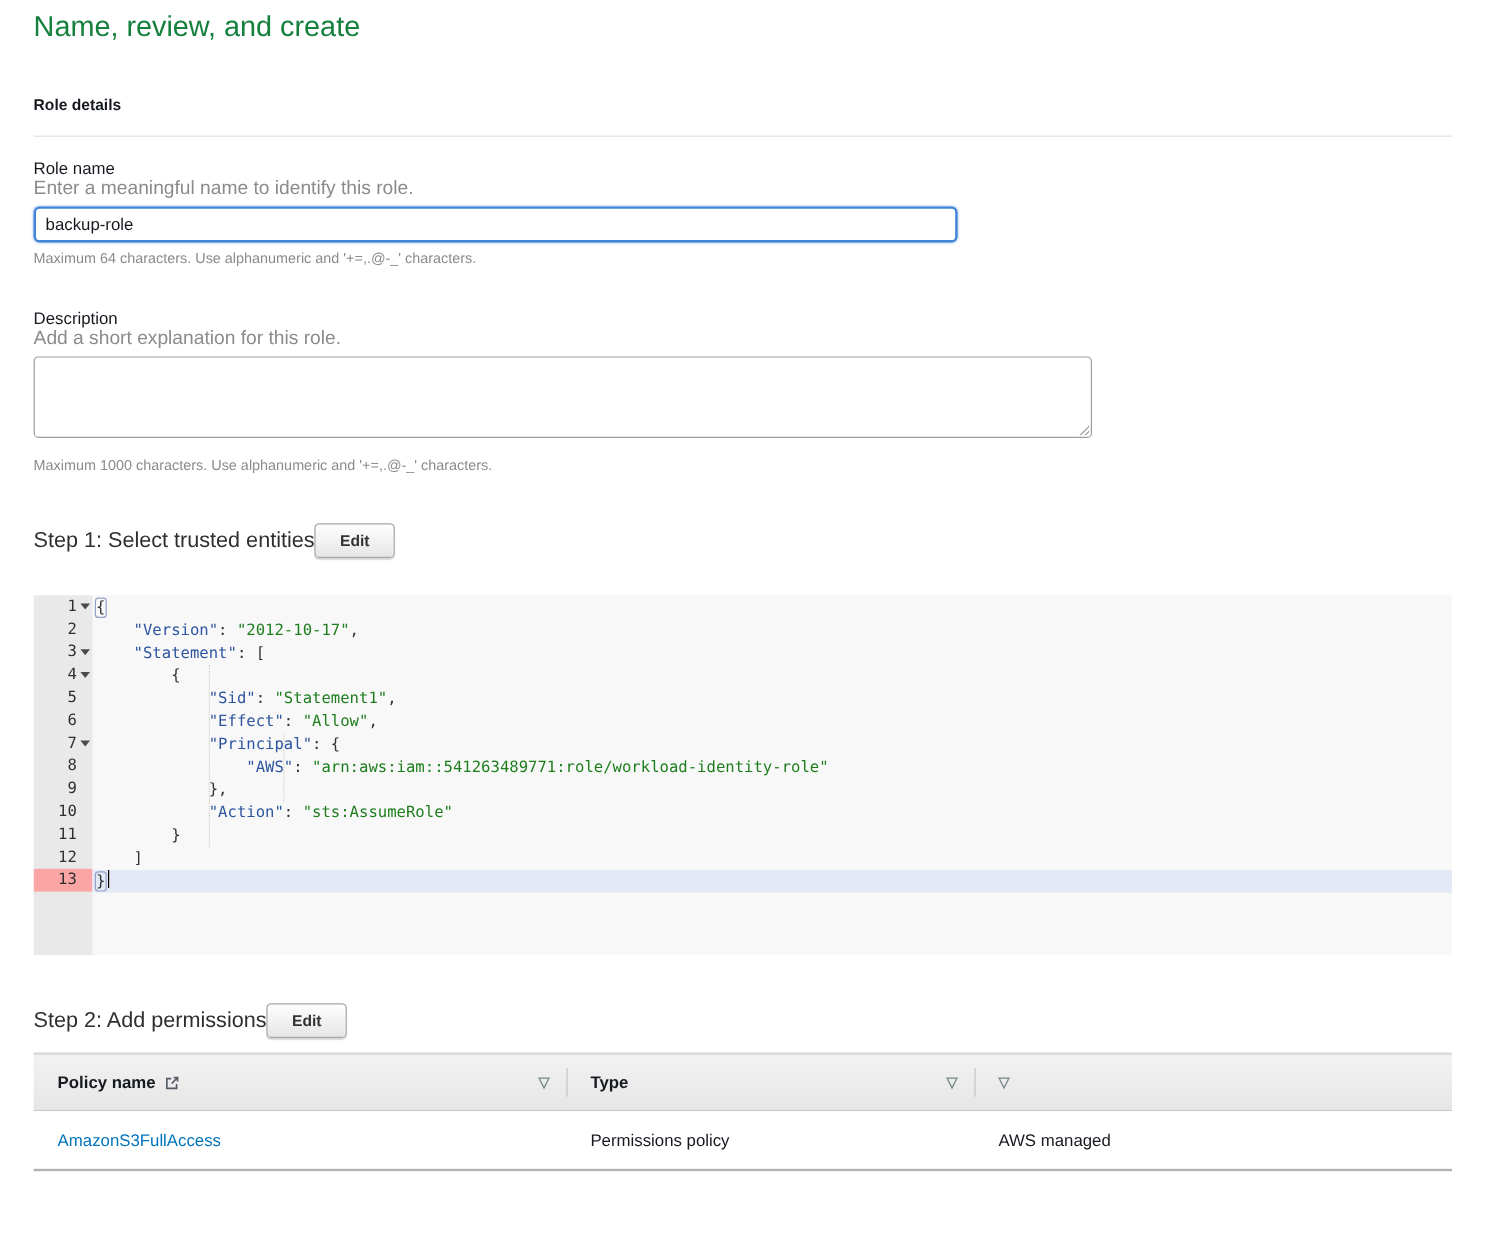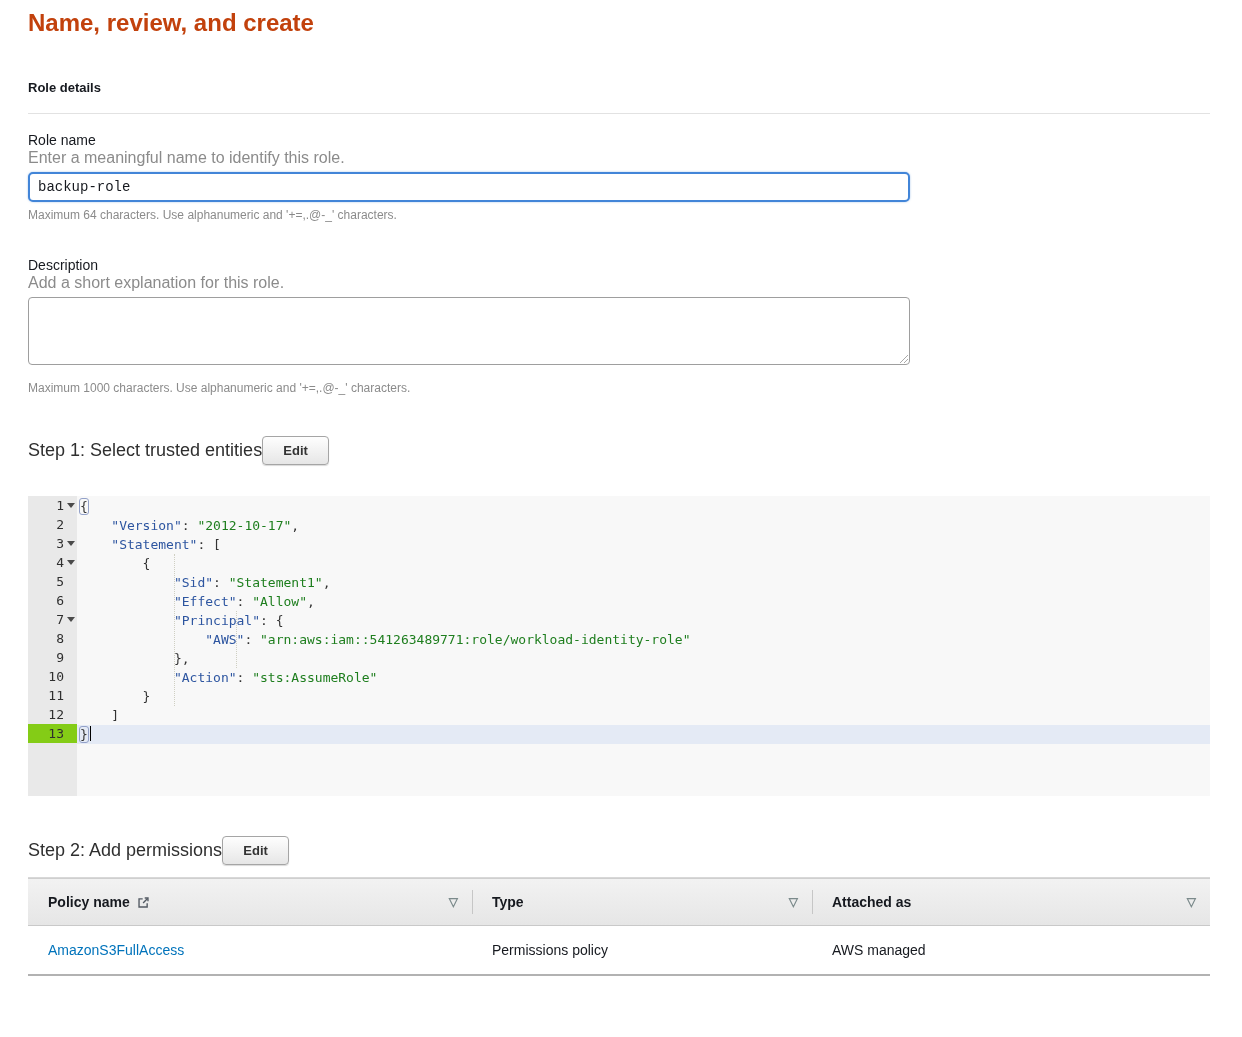--- a/index.html
+++ b/index.html
@@ -1,51 +1,51 @@
 <!DOCTYPE html>
 <html><head>
 <meta charset="utf-8">
 <style>
   html,body{margin:0;padding:0;background:#fff;}
   body{font-family:"Liberation Sans", sans-serif; color:#16191f;}
   .page{box-sizing:border-box;width:1242px;min-height:1037px;padding:8px 32px 0 28px;background:#fff;}
 
-  h1.page-title{font-size:24px;font-weight:700;line-height:30px;margin:0;color:#c2410c;}
+  h1.page-title{font-size:24px;font-weight:400;line-height:30px;margin:0;color:#15803d;}
   h2.section-heading{font-size:13px;font-weight:700;margin:42px 0 0;color:#16191f;}
   hr.divider{border:none;border-top:1px solid #e2e2e2;margin:18px 0 0;}
 
   .field-label{display:block;font-size:14px;line-height:18px;margin-top:17px;color:#16191f;}
   .field-label.mt-lg{margin-top:33px;}
   .help-text{font-size:16px;line-height:15px;color:#8b8b8b;margin-top:1px;}
   .hint-text{font-size:12px;line-height:15px;color:#8b8b8b;margin-top:6px;}
   .hint-text.mt-md{margin-top:16px;}
 
-  input.text-input{display:block;box-sizing:border-box;width:882px;height:30px;margin-top:7px;
+  input.text-input{display:block;box-sizing:border-box;width:770px;height:30px;margin-top:7px;
     border:2px solid #4285d8;border-radius:5px;padding:0 8px;font-size:14px;color:#16191f;
-    font-family:Liberation Mono, monospace;outline:none;box-shadow:0 0 2px rgba(66,133,216,.5);}
+    font-family:Liberation Sans, sans-serif;outline:none;box-shadow:0 0 2px rgba(66,133,216,.5);}
   .textarea-wrap{position:relative;width:882px;margin-top:7px;}
   textarea.text-area{display:block;box-sizing:border-box;width:882px;height:68px;resize:none;
     border:1px solid #9e9e9e;border-radius:4px;padding:6px 8px;font-size:14px;
     font-family:"Liberation Sans",sans-serif;outline:none;background:#fff;}
   .resize-grip{position:absolute;right:2px;bottom:2px;width:10px;height:10px;pointer-events:none;
     background:repeating-linear-gradient(135deg,transparent 0 2px,#aaa 2px 3px);
     clip-path:polygon(100% 0,100% 100%,0 100%);}
 
   .step-header{display:flex;justify-content:flex-start;align-items:center;margin-top:40px;}
   .step-header.second{margin-top:40px;}
   .step-title{font-size:18px;font-weight:400;color:#2f2f2f;margin:0;}
   button.edit-btn{min-width:67px;height:29px;padding:0 18px;font-family:"Liberation Sans",sans-serif;
     font-size:13px;font-weight:700;color:#333;background:linear-gradient(#fefefe,#e6e6e6);
     border:1px solid #a5a5a5;border-radius:4px;box-shadow:0 1px 1px rgba(0,0,0,.15);cursor:pointer;}
 
   
   .editor{display:flex;margin-top:31px;height:300px;background:#f8f8f8;position:relative;overflow:hidden;}
   .gutter{width:49px;background:#e9e9e9;flex:none;font:13px/19px "DejaVu Sans Mono",monospace;color:#2f2f2f;}
   .gl{display:flex;height:19px;align-items:center;}
-  .gl.ga{background:#84cc16;}
+  .gl.ga{background:#fca5a5;}
   .num{flex:1;text-align:right;}
   .foldw{width:13px;display:flex;justify-content:center;align-items:center;}
   .tri{width:0;height:0;border-left:4px solid transparent;border-right:4px solid transparent;border-top:5px solid #4a4a4a;}
   .codearea{flex:1;position:relative;font:13px/19px "DejaVu Sans Mono",monospace;padding-top:1px;}
   .cl{height:19px;white-space:pre;padding-left:3px;position:relative;z-index:1;}
   .cl.ca{background:#e4eaf5;}
   .cl .p{color:#333;}
   .cl .k{color:#2d55a0;}
   .cl .s{color:#1e7e1e;}
   .cl .b{color:#333;outline:1px solid #93a1c9;border-radius:2px;}
@@ -197,23 +197,20 @@
           </span>
           <span class="sort-tri">▽</span>
         </div>
         <div class="th">
           <span class="label">
             <span>Type</span>
           </span>
           <span class="sort-tri">▽</span>
         </div>
         <div class="th">
-          <span class="label">
-            <span>Attached as</span>
-          </span>
           <span class="sort-tri">▽</span>
         </div>
       </div>
     <div id="tblbody">
         <div class="tbl-row">
           <div class="td">
             <a>AmazonS3FullAccess</a>
           </div>
           <div class="td">Permissions policy</div>
           <div class="td">AWS managed</div>

